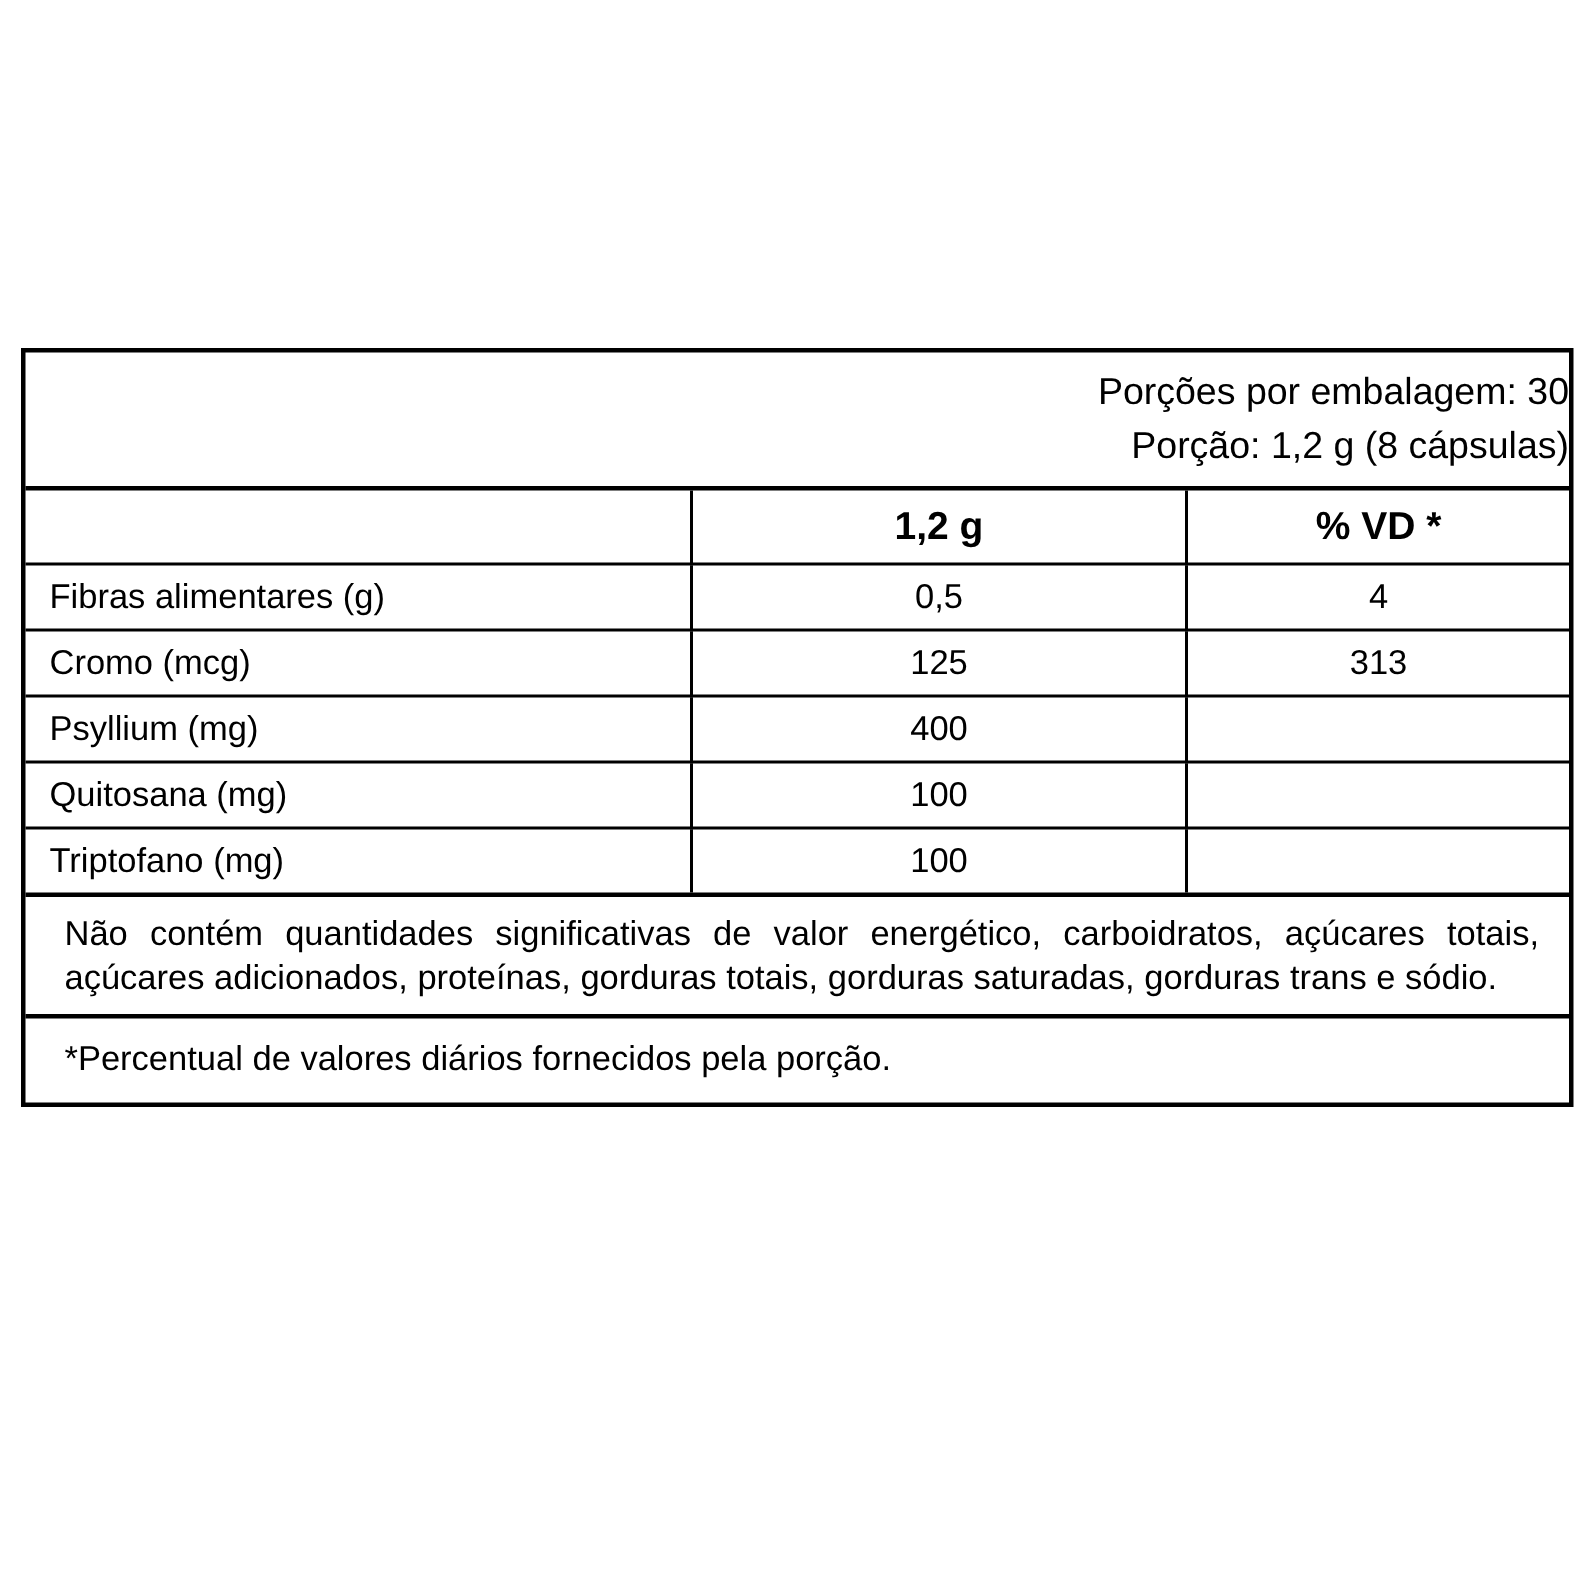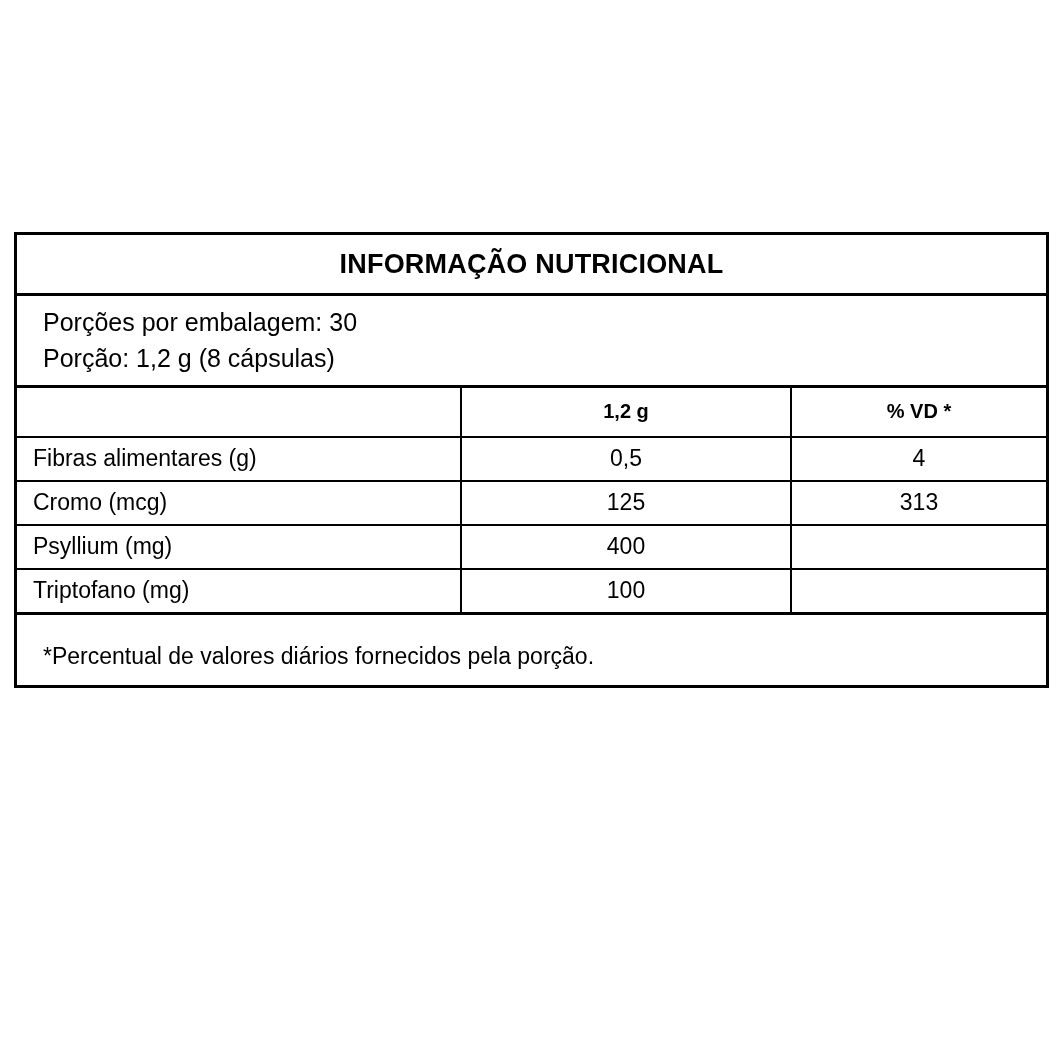--- a/index.html
+++ b/index.html
@@ -37,20 +37,21 @@
   .title-row .title {
     font-size: 27px;
     font-weight: bold;
     letter-spacing: 0.2px;
   }
 
   
   .portions {
     padding: 8px 0 8px 26px;
     border-bottom: 3px solid #000000;
+    text-align: right;
   }
   .portions div {
     font-size: 25px;
     line-height: 1.45;
   }
 
   
   table.nutri {
     border-collapse: collapse;
     width: 100%;
@@ -63,21 +64,21 @@
   table.nutri th, table.nutri td {
     border: 2px solid #000000;
     padding: 0;
     height: 42px;
     font-weight: normal;
     font-size: 23px;
   }
   table.nutri tr.head th {
     height: 48px;
     font-weight: bold;
-    font-size: 20px;
+    font-size: 26px;
     text-align: center;
     border-top: none;
   }
   table.nutri tr.head th.blank {
     border-left: none;
   }
   table.nutri tr.head th.last {
     border-right: none;
   }
   table.nutri td.nutrient {
@@ -105,31 +106,27 @@
     line-height: 1.28;
     text-align: justify;
     text-justify: inter-word;
     border-bottom: 3px solid #000000;
   }
   .note.last {
     border-bottom: none;
     text-align: left;
     padding-top: 12px;
     padding-bottom: 14px;
-    margin-top: 15px;
   }
 </style>
 </head>
 <body>
 
 <div class="panel">
 
-  <div class="title-row">
-    <span class="title">INFORMAÇÃO NUTRICIONAL</span>
-  </div>
 
   <div class="portions">
     <div>Porções por embalagem: 30</div>
     <div>Porção: 1,2 g (8 cápsulas)</div>
   </div>
 
   <table class="nutri">
     <colgroup>
       <col class="c1">
         <col class="c2">
@@ -152,22 +149,28 @@
         <td class="nutrient">Cromo (mcg)</td>
         <td class="amount">125</td>
         <td class="vd">313</td>
       </tr>
       <tr>
         <td class="nutrient">Psyllium (mg)</td>
         <td class="amount">400</td>
         <td class="vd"></td>
       </tr>
       <tr>
+        <td class="nutrient">Quitosana (mg)</td>
+        <td class="amount">100</td>
+        <td class="vd"></td>
+      </tr>
+      <tr>
         <td class="nutrient">Triptofano (mg)</td>
         <td class="amount">100</td>
         <td class="vd"></td>
       </tr>
     </tbody>
   </table>
 
+  <div class="note">Não contém quantidades significativas de valor energético, carboidratos, açúcares totais, açúcares adicionados, proteínas, gorduras totais, gorduras saturadas, gorduras trans e sódio.</div>
   <div class="note last">*Percentual de valores diários fornecidos pela porção.</div>
 
 </div>
 
 </body></html>

